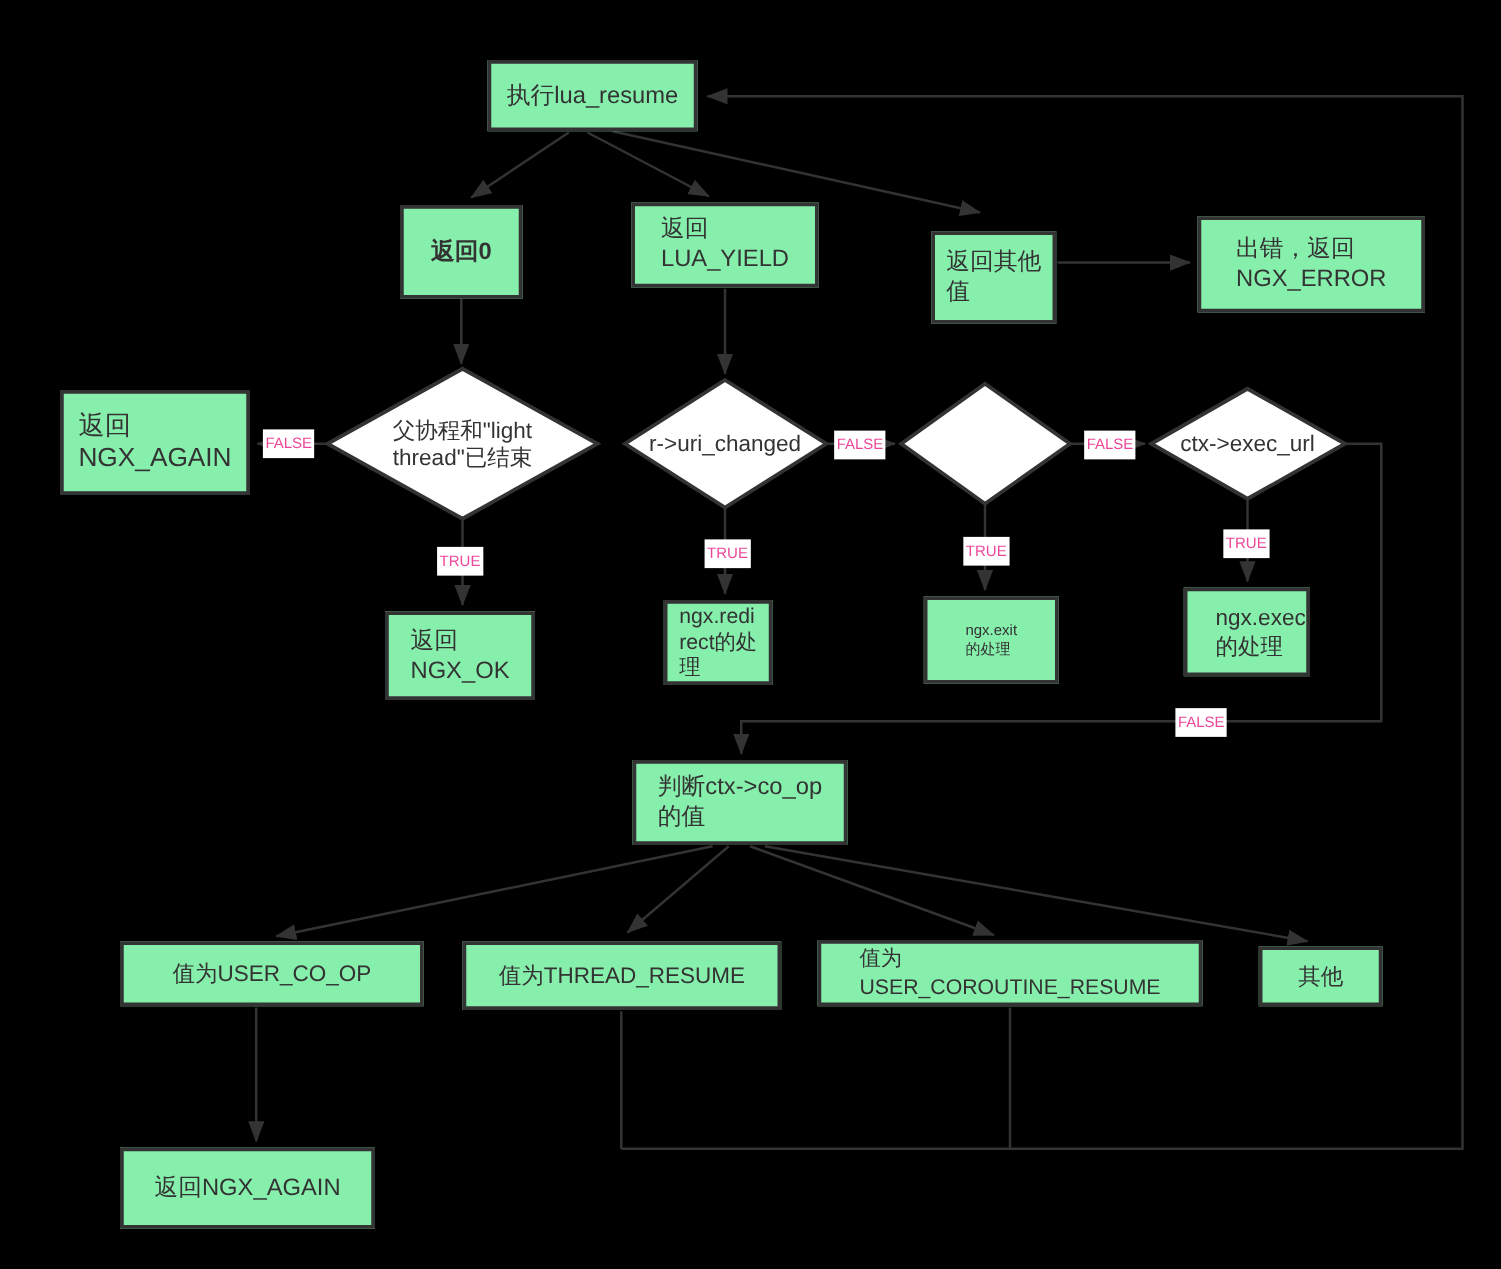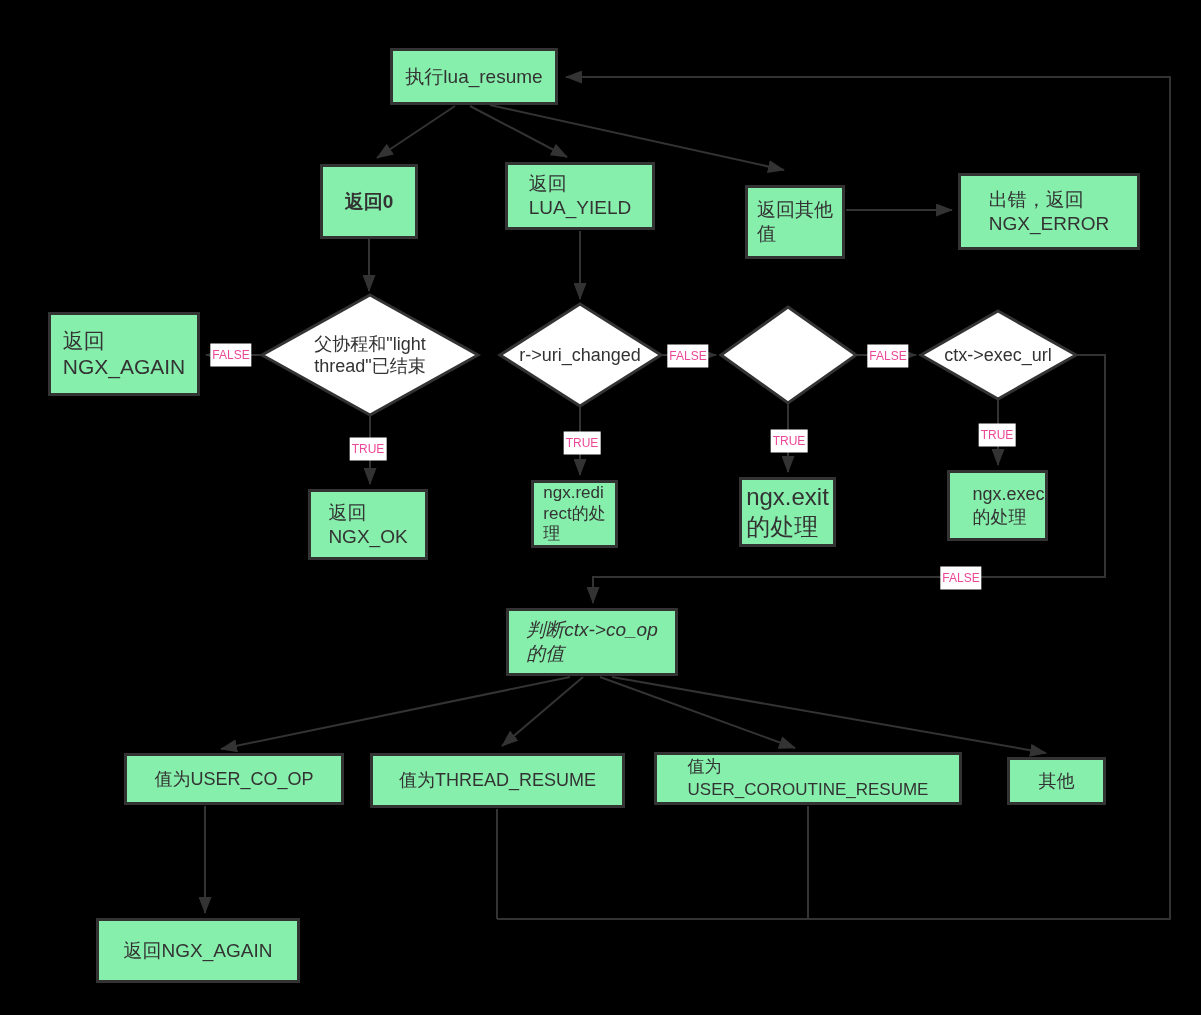--- a/index.html
+++ b/index.html
@@ -108,30 +108,30 @@
   <div class="node" style="left:48px;top:312px;width:152px;height:84px;font-size:21px;">返回
 NGX_AGAIN</div>
 
   <div class="node" style="left:308px;top:489px;width:120px;height:71px;">返回
 NGX_OK</div>
 
   <div class="node" style="left:531px;top:480px;width:87px;height:68px;font-size:17px;line-height:1.2;">ngx.redi
 rect的处
 理</div>
 
-  <div class="node" style="left:739px;top:477px;width:97px;height:70px;font-size:24px;">ngx.exit
+  <div class="node" style="left:739px;top:477px;width:108px;height:70px;font-size:12px;">ngx.exit
 的处理</div>
 
   <div class="node" style="left:947px;top:470px;width:101px;height:71px;font-size:18px;padding-left:22px;">ngx.exec
 的处理</div>
 
-  <div class="node" style="left:506px;top:608px;width:172px;height:68px;font-style:italic;">判断ctx-&gt;co_op
+  <div class="node" style="left:506px;top:608px;width:172px;height:68px;">判断ctx-&gt;co_op
 的值</div>
 
-  <div class="node" style="left:96px;top:753px;width:220px;height:52px;font-size:18px;margin-left:28px;">值为USER_CO_OP</div>
+  <div class="node" style="left:96px;top:753px;width:243px;height:52px;font-size:18px;">值为USER_CO_OP</div>
 
   <div class="node" style="left:370px;top:753px;width:255px;height:55px;font-size:18px;">值为THREAD_RESUME</div>
 
   <div class="node" style="left:654px;top:752px;width:308px;height:53px;font-size:17px;line-height:1.3;">值为
 USER_COROUTINE_RESUME</div>
 
   <div class="node" style="left:1007px;top:757px;width:99px;height:48px;font-size:18px;">其他</div>
 
   <div class="node" style="left:96px;top:918px;width:204px;height:65px;font-size:19px;">返回NGX_AGAIN</div>
 

